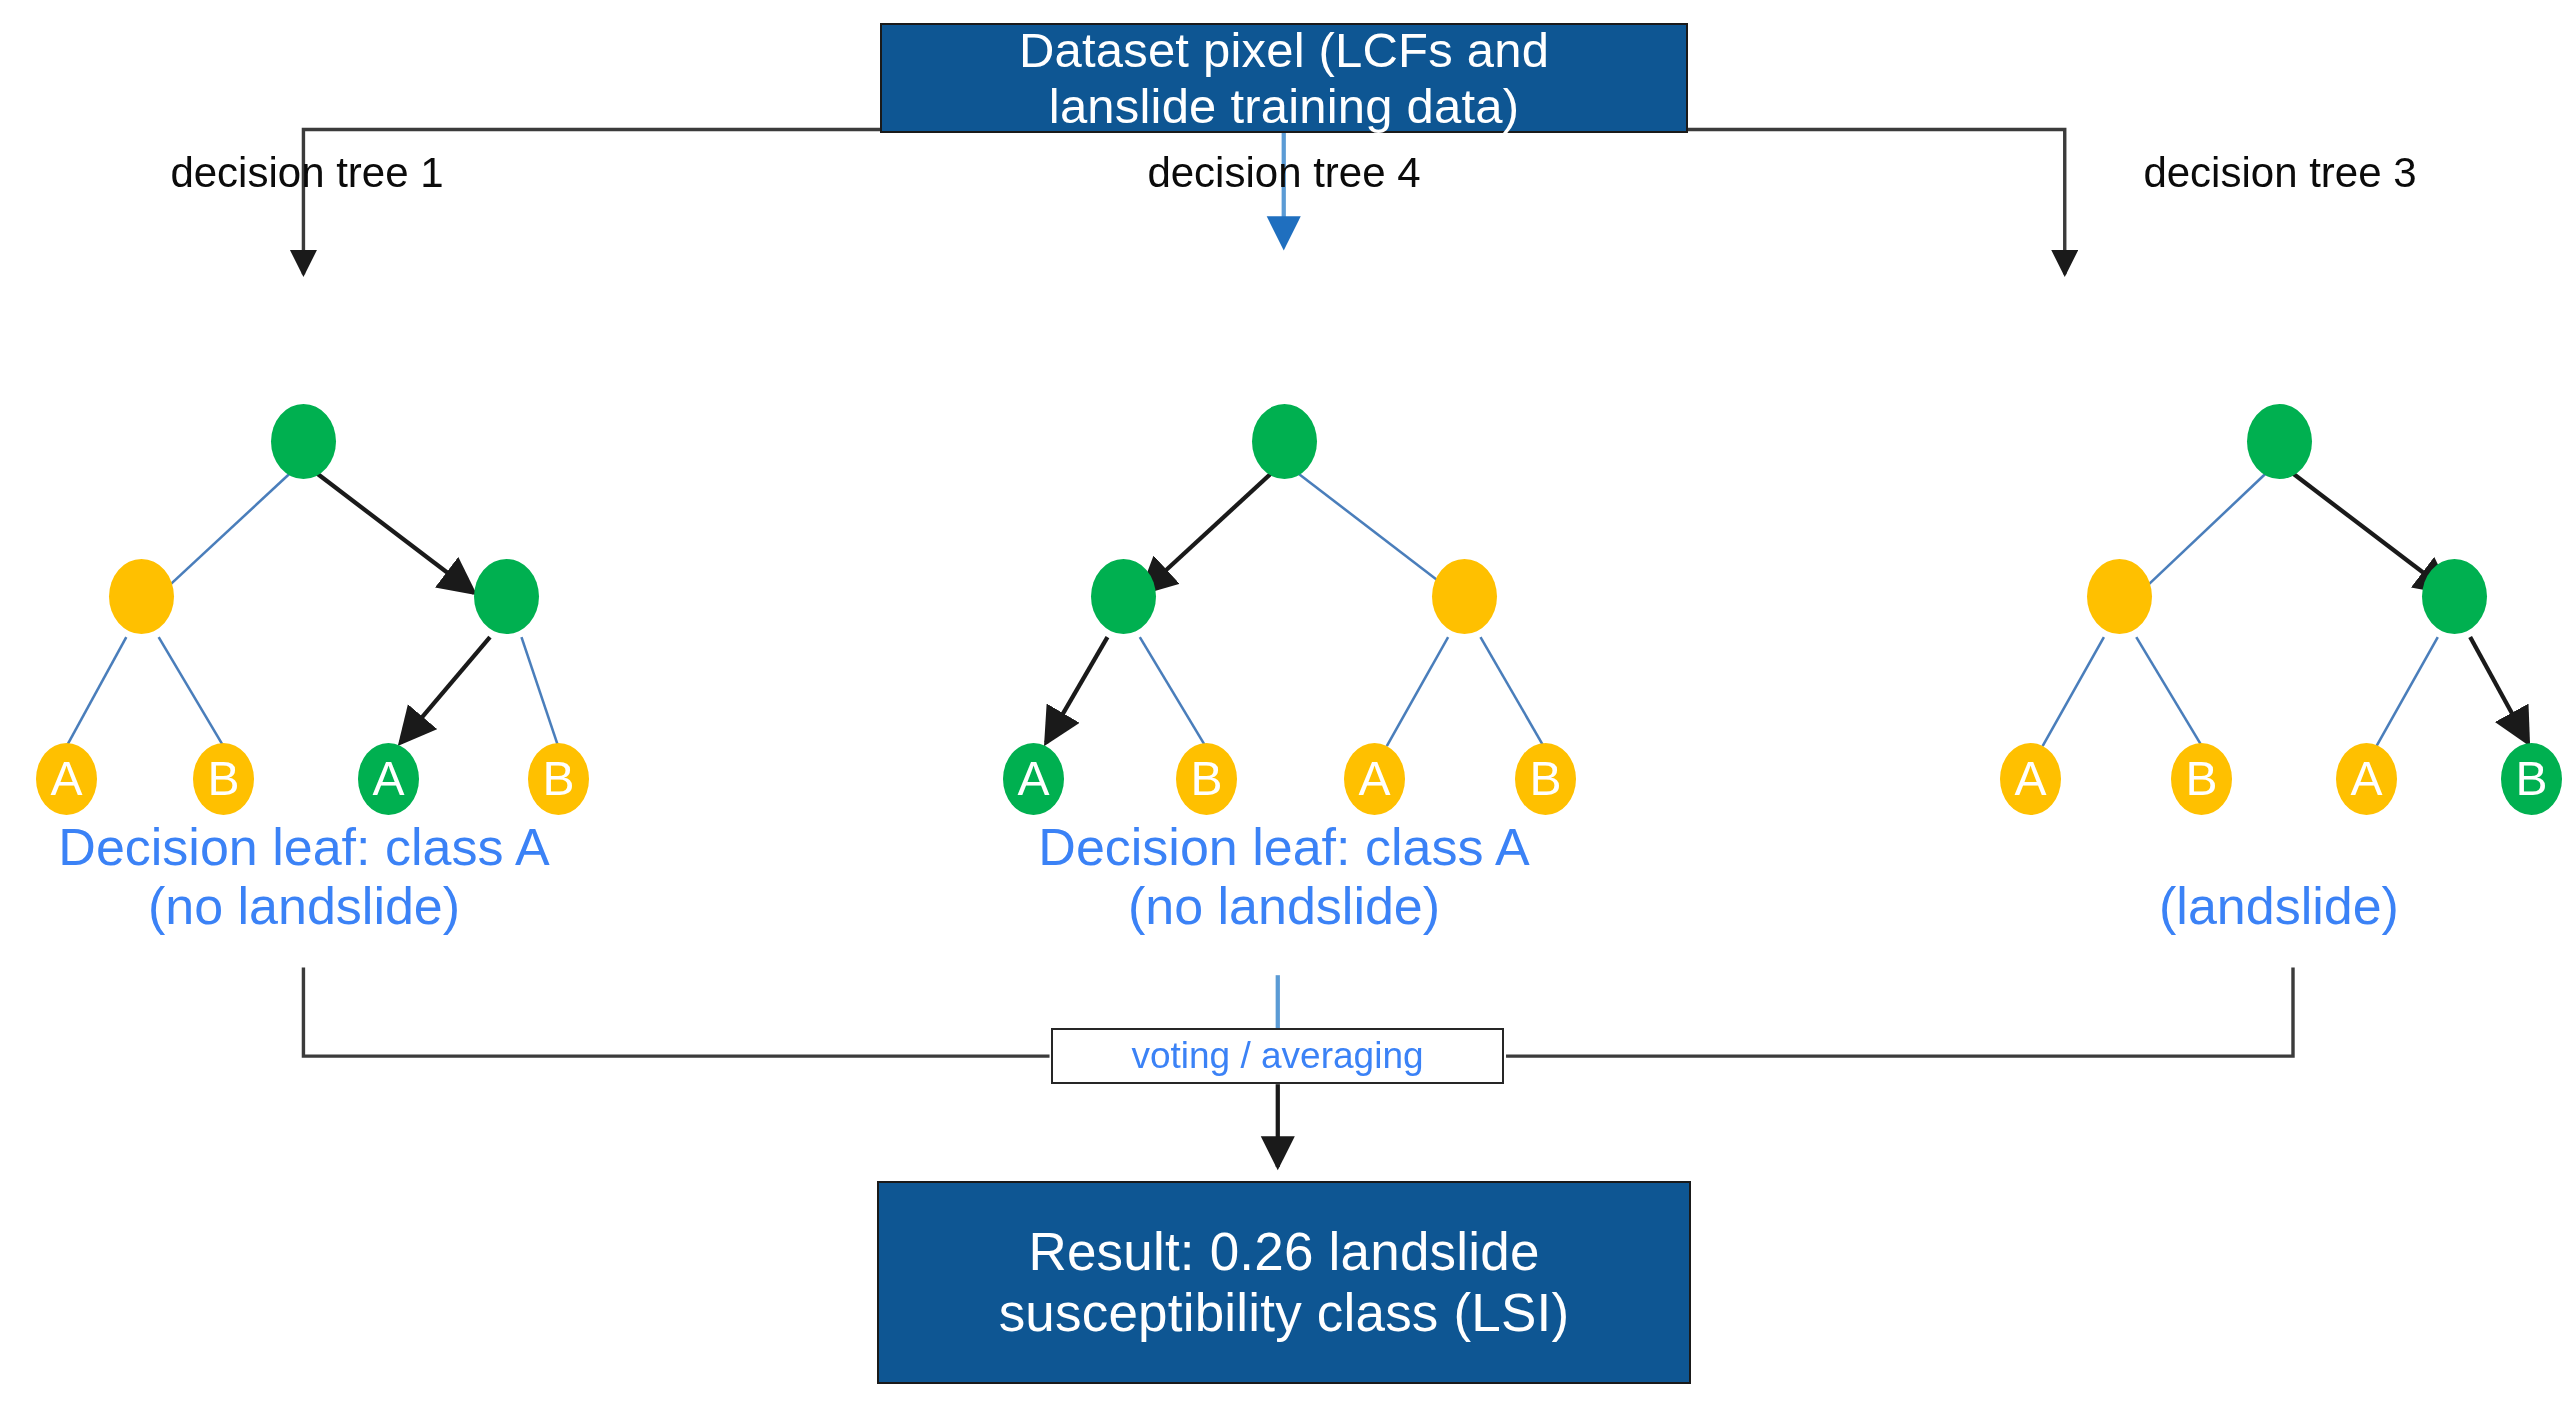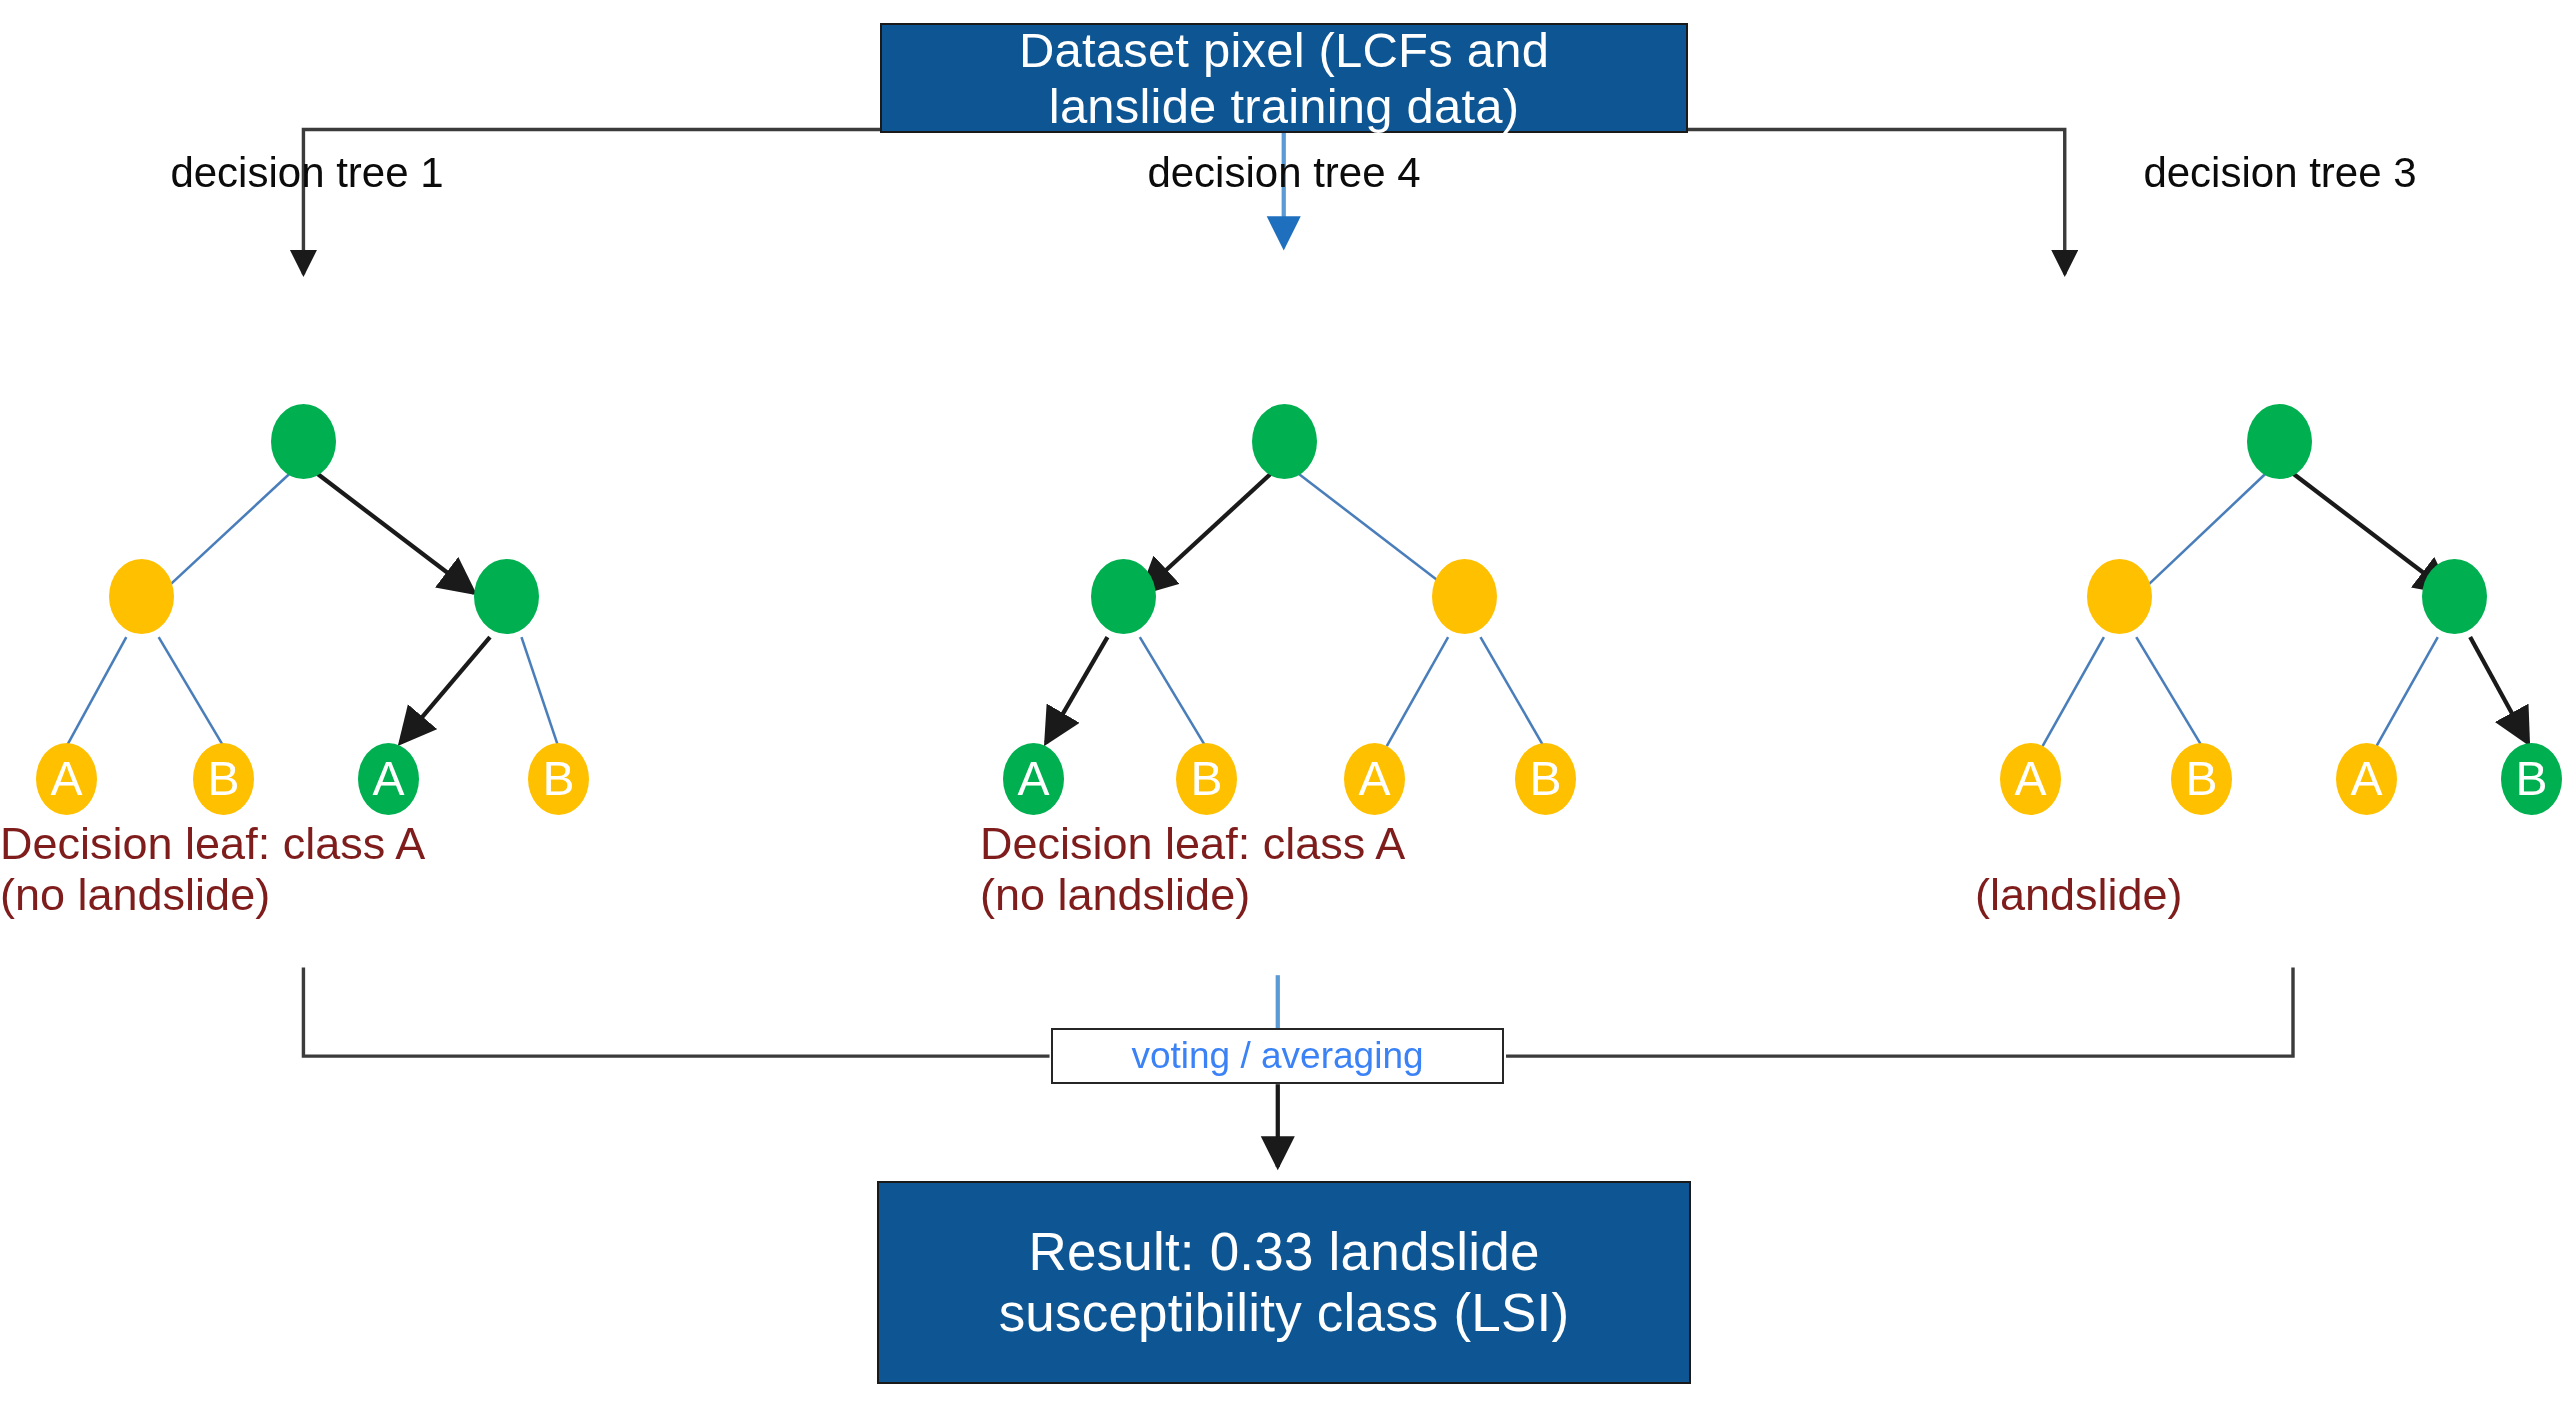--- a/index.html
+++ b/index.html
@@ -56,22 +56,23 @@
   }
   .tree-title {
     position: absolute;
     font-size: 42px;
     color: #0b0b0b;
     text-align: center;
     white-space: nowrap;
   }
   .leaf-caption {
     position: absolute;
-    font-size: 45px;
-    color: #7f1d1d;
+    font-size: 52px;
+    color: #3b82f6;
+    text-align: center;
     line-height: 1.14;
     white-space: nowrap;
   }
   .node {
     position: absolute;
     border-radius: 50%;
     display: flex;
     align-items: center;
     justify-content: center;
     color: #ffffff;
@@ -216,19 +217,19 @@
     <br>
     <span>(landslide)</span>
   </div>
 
   <div id="voting-box">
     <span>voting / averaging</span>
   </div>
 
   <div class="blue-box" id="result-box">
     <div>
-      <span>Result: 0.33 landslide</span>
+      <span>Result: 0.26 landslide</span>
       <span>susceptibility class (LSI)</span>
     </div>
   </div>
 
 </div>
 
 
 </body></html>

